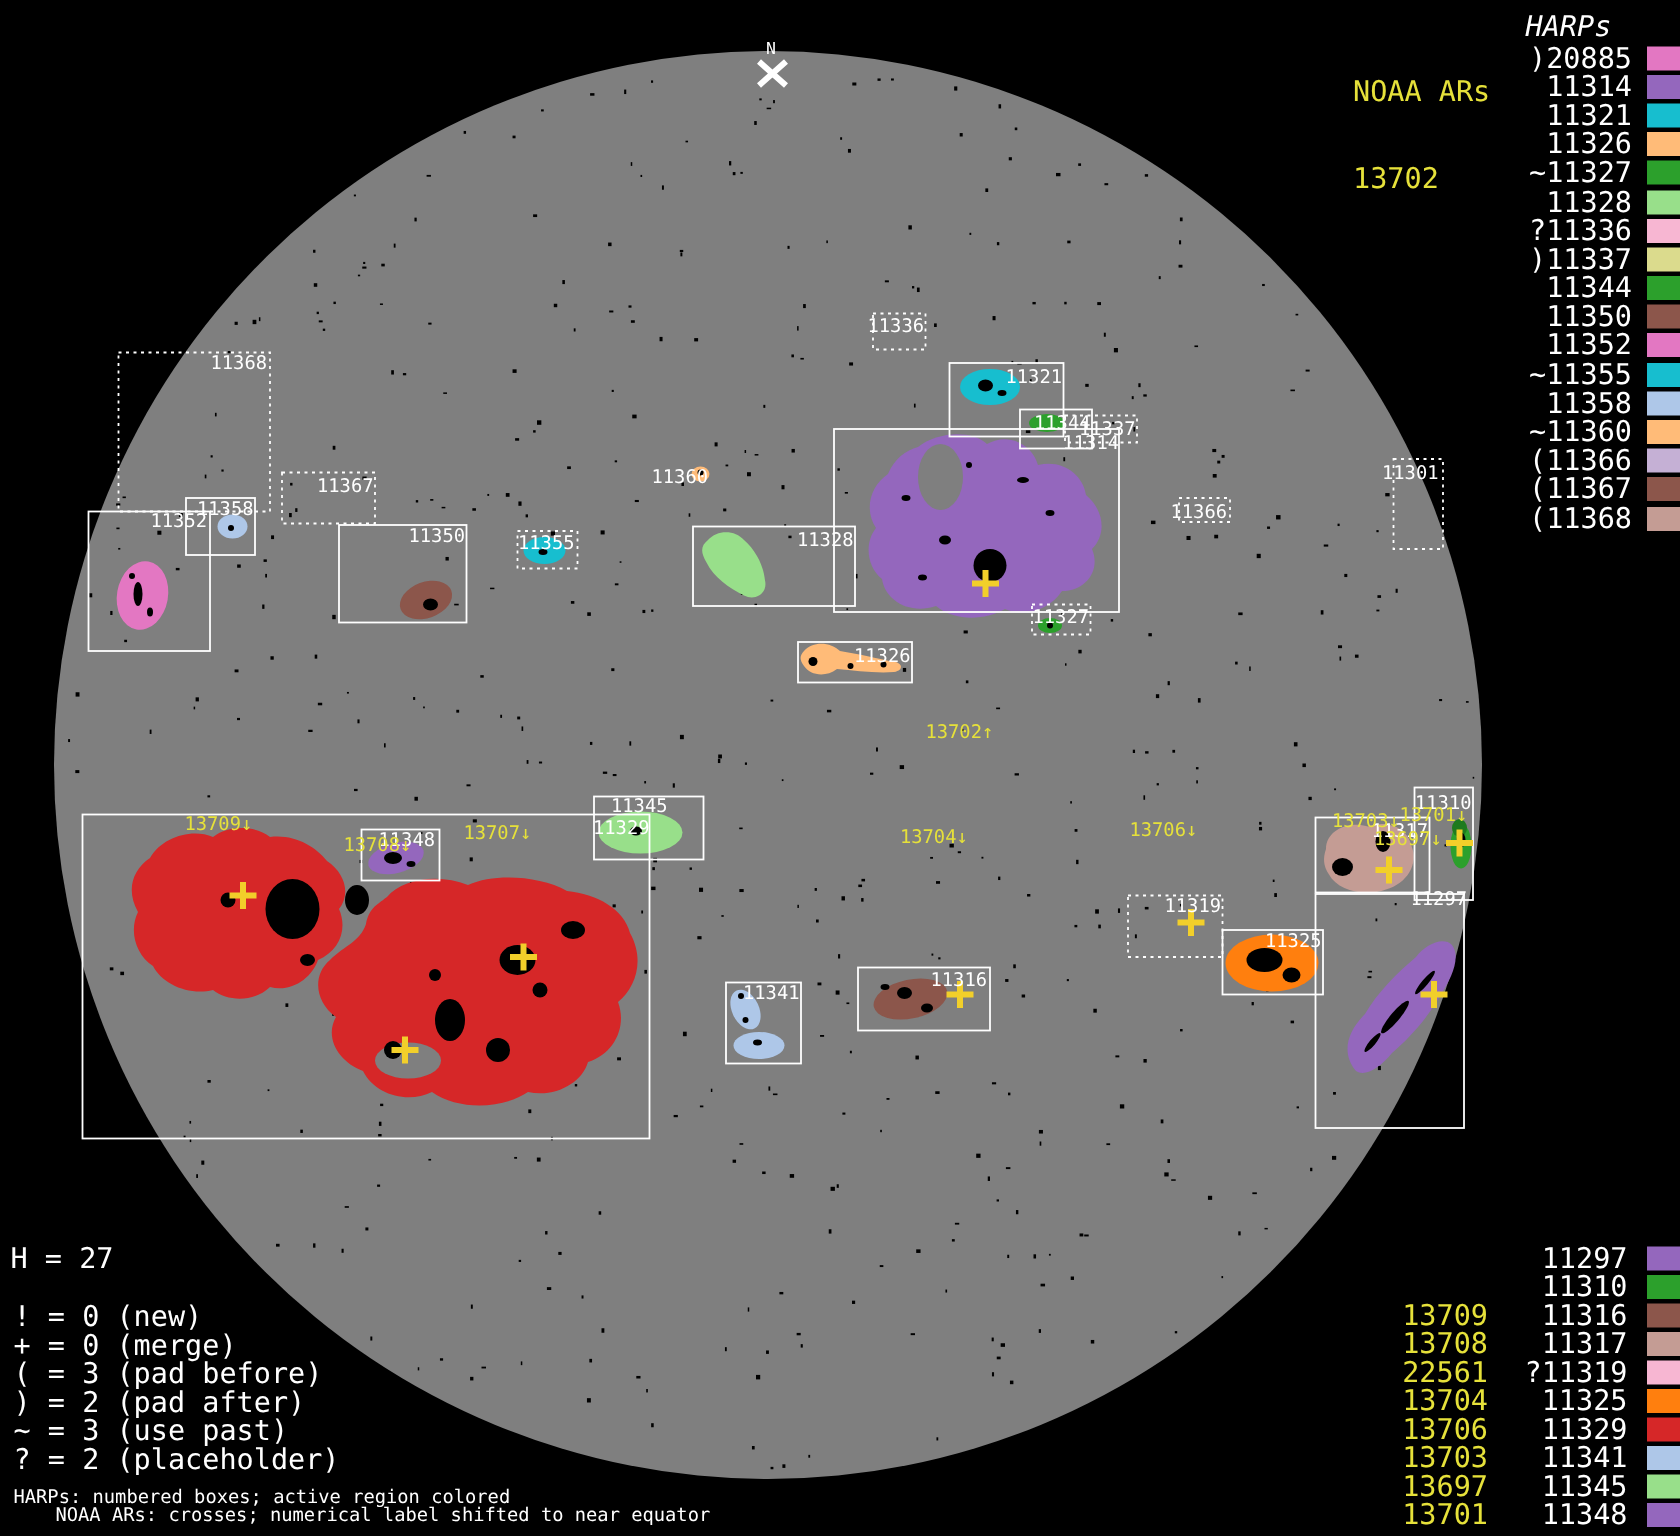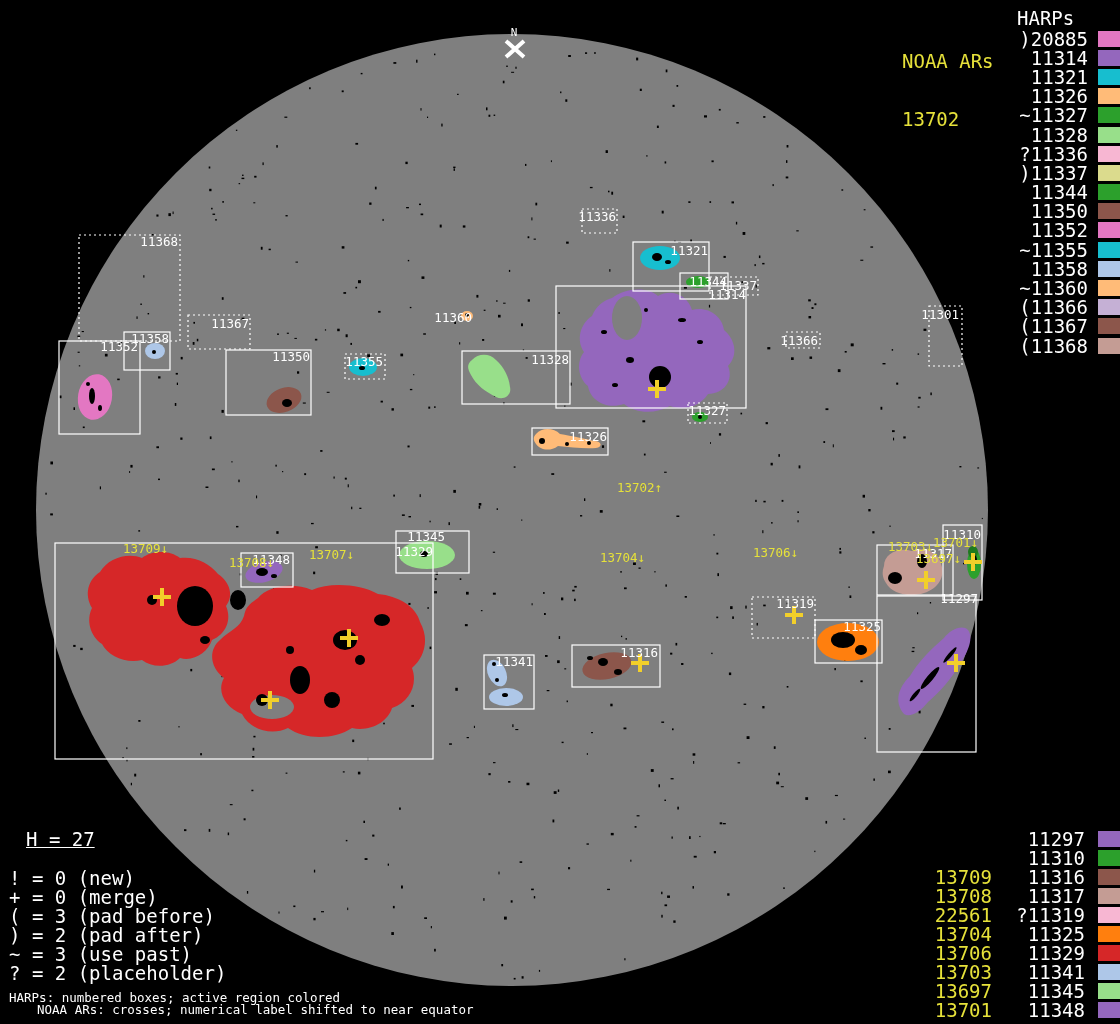--- a/index.html
+++ b/index.html
@@ -717,21 +717,21 @@
         <path d="M506 41L524 57M524 41L506 57" stroke="#fff" stroke-width="4"></path>
       </g>
     </svg>
 
 
   <div class="abs t19 yellow" style="left:902px;top:14px;">
     <div>NOAA ARs</div>
     <div>13702</div>
   </div>
 
-  <div class="abs t19" style="left:1017px;top:9px;">HARPs</div>
+  <div class="abs t19" style="left:1017px;top:9px;font-style:italic;">HARPs</div>
 
   <div class="abs" style="left:1000px;top:29px;width:120px;">
       <div class="harp-row">
         <span class="num">)20885</span>
         <span class="sw" style="background: rgb(227, 119, 194);"></span>
       </div>
       <div class="harp-row">
         <span class="num">11314</span>
         <span class="sw" style="background: rgb(148, 103, 189);"></span>
       </div>
@@ -844,21 +844,21 @@
         <span class="sw" style="background: rgb(152, 223, 138);"></span>
       </div>
       <div class="br-row">
         <span class="noaa">13701</span>
         <span class="harp">11348</span>
         <span class="sw" style="background: rgb(148, 103, 189);"></span>
       </div>
     </div>
 
   <div>
-    <div class="abs leg-line" style="left:26px;top:830px;text-decoration:underline;">H = 27</div>
+    <div class="abs leg-line" style="left:7px;top:830px;">H = 27</div>
     <div class="abs" style="left:9px;top:869px;">
         <div class="leg-line">! = 0 (new)</div>
         <div class="leg-line">+ = 0 (merge)</div>
         <div class="leg-line">( = 3 (pad before)</div>
         <div class="leg-line">) = 2 (pad after)</div>
         <div class="leg-line">~ = 3 (use past)</div>
         <div class="leg-line">? = 2 (placeholder)</div>
       </div>
     <div class="abs t12" style="left:9px;top:992px;">HARPs: numbered boxes; active region colored</div>
     <div class="abs t12" style="left:9px;top:1004px;padding-left:28px;">NOAA ARs: crosses; numerical label shifted to near equator</div>

